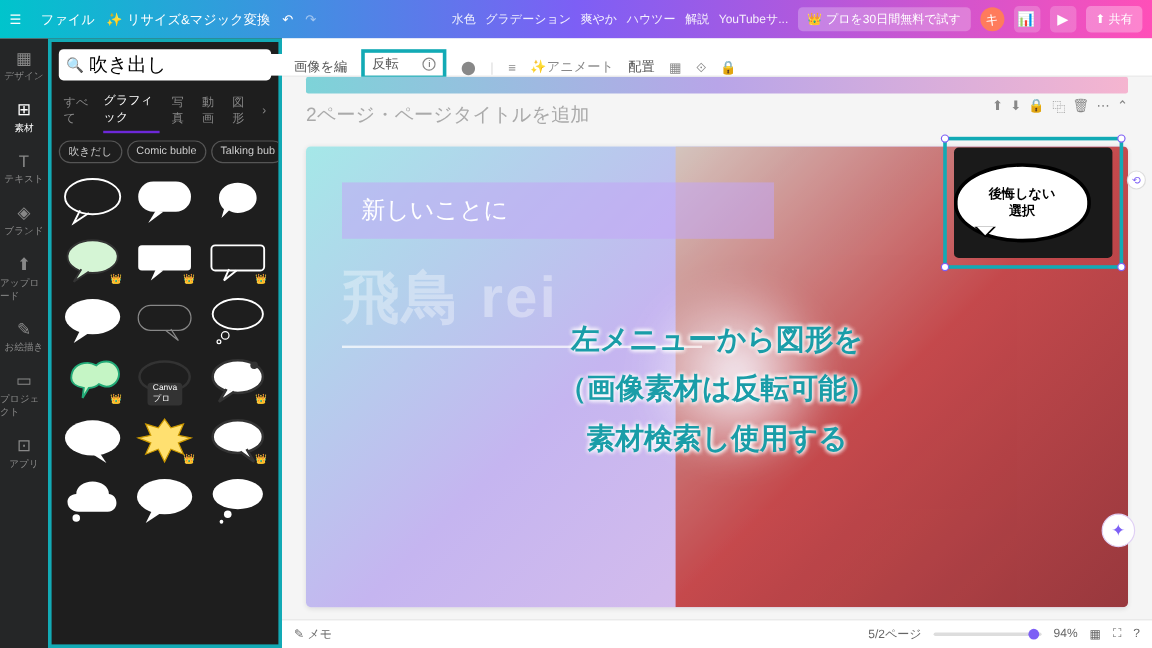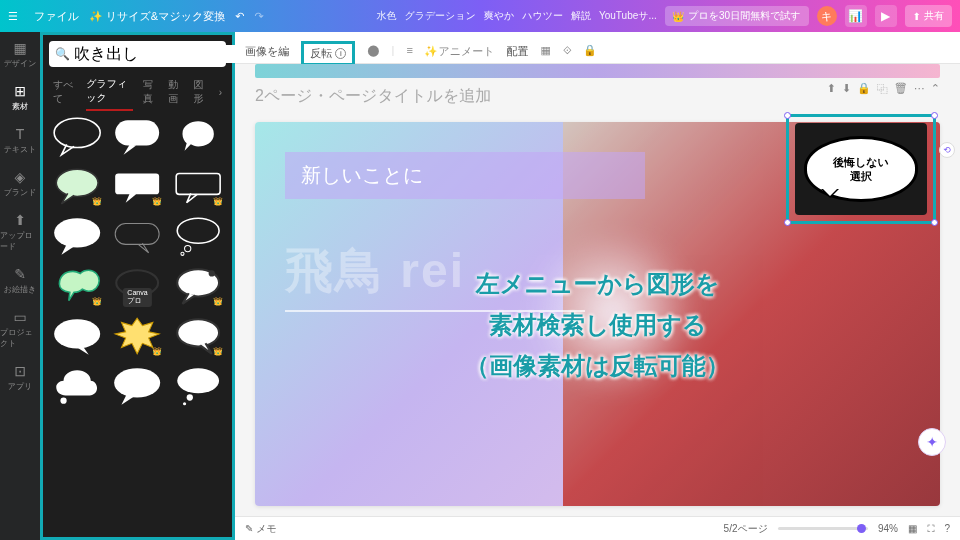--- a/index.html
+++ b/index.html
@@ -17,55 +17,55 @@
 .leftbar{position:absolute;left:0;top:32px;bottom:0;width:40px;background:#252627;display:flex;flex-direction:column;align-items:center;padding-top:8px;gap:14px;color:#888;font-size:8px}
 .leftbar .item{display:flex;flex-direction:column;align-items:center;gap:2px;cursor:pointer}
 .leftbar .item.active{color:#fff}
 .leftbar .icon{font-size:14px}
 
 .panel{position:absolute;left:40px;top:32px;bottom:0;width:195px;background:#1e1e1e;border:3px solid #12aab5;display:flex;flex-direction:column}
 .search{margin:6px;background:#fff;border-radius:4px;height:26px;display:flex;align-items:center;padding:0 6px;gap:4px}
 .search input{border:none;outline:none;flex:1;font-size:16px}
 .tabs{display:flex;padding:0 10px;gap:10px;font-size:10px;color:#888;align-items:center}
 .tabs .tab{padding:4px 0;cursor:pointer}
-.tabs .tab.active{color:#fff;border-bottom:2px solid #b91c1c}
+.tabs .tab.active{color:#fff;border-bottom:2px solid #6d28d9}
 .chips{display:flex;gap:4px;padding:6px;flex-wrap:nowrap;overflow:hidden}
 .chip{border:1px solid #555;border-radius:10px;padding:2px 7px;font-size:9px;color:#ccc;white-space:nowrap}
 .grid{flex:1;overflow:auto;padding:4px 8px;display:grid;grid-template-columns:repeat(3,1fr);gap:8px;align-content:start}
 .bubble{width:100%;height:42px;position:relative;display:flex;align-items:center;justify-content:center}
 .bubble svg{width:100%;height:100%}
 .crown{position:absolute;bottom:1px;right:1px;font-size:8px;color:#ffb800}
 .pro-badge{position:absolute;bottom:0;left:50%;transform:translateX(-50%);background:#333;color:#fff;font-size:7px;padding:1px 4px;border-radius:3px}
 
-.toolbar{position:absolute;left:235px;right:0;top:32px;height:32px;background:#fff;border-bottom:1px solid #e5e5e5;display:flex;align-items:flex-start;padding:12px 10px;gap:12px;font-size:11px;color:#555}
-.toolbar .flip-hl{border:3px solid #12aab5;padding:2px 6px;margin:-3px 0;display:flex;align-items:center;gap:3px}
+.toolbar{position:absolute;left:235px;right:0;top:32px;height:32px;background:#fff;border-bottom:1px solid #e5e5e5;display:flex;align-items:flex-end;padding:0 10px;gap:12px;font-size:11px;color:#555}
+.toolbar .flip-hl{border:3px solid #12aab5;padding:2px 6px;margin:-3px 0;display:flex;align-items:center;gap:20px}
 .tb-sep{color:#ddd}
 .tb-icon{color:#888;cursor:pointer}
 
 .canvas-area{position:absolute;left:235px;right:0;top:64px;bottom:24px;background:#f5f5f5;overflow:hidden}
 .page-strip{position:absolute;top:0;left:20px;right:20px;height:14px;background:linear-gradient(90deg,#7dd3d8,#b8a5e8,#f5b5d0);border-radius:2px}
 .page-hdr{position:absolute;top:22px;left:20px;font-size:16px;color:#aaa}
 .page-tools{position:absolute;top:18px;right:20px;display:flex;gap:6px;color:#888;font-size:11px}
 .page-tools span{cursor:pointer}
 .page{position:absolute;top:58px;left:20px;right:20px;height:384px;background:linear-gradient(135deg,#a5e8e8 0%,#c5b5f0 40%,#e8c5e8 100%);border-radius:4px;box-shadow:0 1px 4px rgba(0,0,0,.1);overflow:hidden}
 .page-photo{position:absolute;right:0;top:0;bottom:0;width:55%;background:linear-gradient(135deg,#d8c5b5 0%,#c23530 50%,#8a1f1f 100%);opacity:.85}
 .page-photo::before{content:"";position:absolute;left:-40px;top:30%;width:180px;height:150px;background:radial-gradient(circle,#fff 0%,rgba(255,255,255,.4) 40%,transparent 70%);filter:blur(12px)}
 .page-text{position:absolute;left:30px;top:30px;width:360px;color:#fff}
 .box1{background:rgba(195,165,245,.55);padding:10px 16px;font-size:20px;font-weight:500;margin-bottom:18px}
-.big-text{font-size:48px;font-weight:700;opacity:.35;line-height:1.1;margin-top:46px;letter-spacing:2px}
+.big-text{font-size:48px;font-weight:700;opacity:.35;line-height:1.1;margin-top:24px;letter-spacing:2px}
 .divider{height:2px;background:#fff;opacity:.7;width:300px;margin:12px 0}
 .sub-text{font-size:18px;font-weight:500}
 
 .speech-sel{position:absolute;top:50px;right:24px;width:150px;height:110px;border:3px solid #12aab5}
 .speech-sel .h1{position:absolute;top:-5px;left:-5px;width:7px;height:7px;background:#fff;border:1px solid #7d5ff5;border-radius:50%}
 .speech-sel .h2{position:absolute;top:-5px;right:-5px;width:7px;height:7px;background:#fff;border:1px solid #7d5ff5;border-radius:50%}
 .speech-sel .h3{position:absolute;bottom:-5px;left:-5px;width:7px;height:7px;background:#fff;border:1px solid #7d5ff5;border-radius:50%}
 .speech-sel .h4{position:absolute;bottom:-5px;right:-5px;width:7px;height:7px;background:#fff;border:1px solid #7d5ff5;border-radius:50%}
 .speech-sel .rot{position:absolute;top:25px;right:-22px;width:16px;height:16px;background:#fff;border:1px solid #ddd;border-radius:50%;display:flex;align-items:center;justify-content:center;font-size:9px;color:#7d5ff5}
-.speech-bubble-img{position:absolute;inset:6px;background:#1a1a1a;border-radius:4px;display:flex;align-items:center;justify-content:center}
+.speech-bubble-img{position:absolute;inset:6px;background:#1a1a1a;border-radius:4px;display:flex;align-items:center;}
 .speech-white{width:86%;height:72%;background:#fff;border:3px solid #000;border-radius:50%/48%;position:relative;display:flex;align-items:center;justify-content:center;flex-direction:column;font-size:11px;font-weight:700;line-height:1.3}
 .speech-white::after{content:"";position:absolute;bottom:-8px;left:14px;width:0;height:0;border:9px solid transparent;border-top-color:#000}
 .speech-white::before{content:"";position:absolute;bottom:-4px;left:16px;width:0;height:0;border:7px solid transparent;border-top-color:#fff;z-index:1}
 
 .annotation{position:absolute;top:200px;left:50%;transform:translateX(-50%);text-align:center;font-size:24px;font-weight:700;color:#1a9da8;line-height:1.7;text-shadow:0 0 4px #fff,0 0 4px #fff,0 0 4px #fff}
 .float-btn{position:absolute;bottom:60px;right:14px;width:28px;height:28px;border-radius:50%;background:#fff;border:1px solid #e0d0f5;display:flex;align-items:center;justify-content:center;color:#7d5ff5;font-size:14px}
 .add-page{position:absolute;bottom:30px;left:50%;transform:translateX(-50%);font-size:10px;color:#888;background:#fff;border:1px solid #e5e5e5;padding:3px 60px;border-radius:4px}
 
 .bottombar{position:absolute;left:235px;right:0;bottom:0;height:24px;background:#fff;border-top:1px solid #e5e5e5;display:flex;align-items:center;padding:0 10px;font-size:10px;color:#666;gap:25px}
 .bottombar .right{margin-left:auto;display:flex;align-items:center;gap:10px}
@@ -139,20 +139,25 @@
     <span style="color:#888;font-size:12px">⚙</span>
   </div>
   <div class="tabs">
     <span class="tab">すべて</span>
     <span class="tab active">グラフィック</span>
     <span class="tab">写真</span>
     <span class="tab">動画</span>
     <span class="tab">図形</span>
     <span style="color:#888">›</span>
   </div>
+  <div class="chips">
+    <span class="chip">吹きだし</span>
+    <span class="chip">Comic buble</span>
+    <span class="chip">Talking bub</span>
+  </div>
   <div class="grid">
     <div class="bubble">
         <svg viewBox="0 0 50 40">
           <ellipse cx="25" cy="17" rx="22" ry="14" fill="none" stroke="#fff" stroke-width="1.5"></ellipse>
           <path d="M15 28 L10 38 L22 30" fill="none" stroke="#fff" stroke-width="1.5"></path>
         </svg>
       </div>
     <div class="bubble">
         <svg viewBox="0 0 50 40">
           <rect x="4" y="5" width="42" height="24" rx="12" fill="#fff"></rect>
@@ -310,22 +315,22 @@
     <div class="rot">⟲</div>
     <div class="speech-bubble-img">
       <div class="speech-white">
         <span>後悔しない</span>
         <span>選択</span>
       </div>
     </div>
   </div>
   <div class="annotation">
     <div>左メニューから図形を</div>
+    <div>（画像素材は反転可能）</div>
     <div>素材検索し使用する</div>
-    <div>（画像素材は反転可能）</div>
   </div>
   <div class="float-btn">✦</div>
 </div>
 
 <div class="bottombar">
   <span>✎ <span>メモ</span></span>
   <div class="right">
     <span>5/2ページ</span>
     <div class="slider"></div>
     <span>94%</span>

